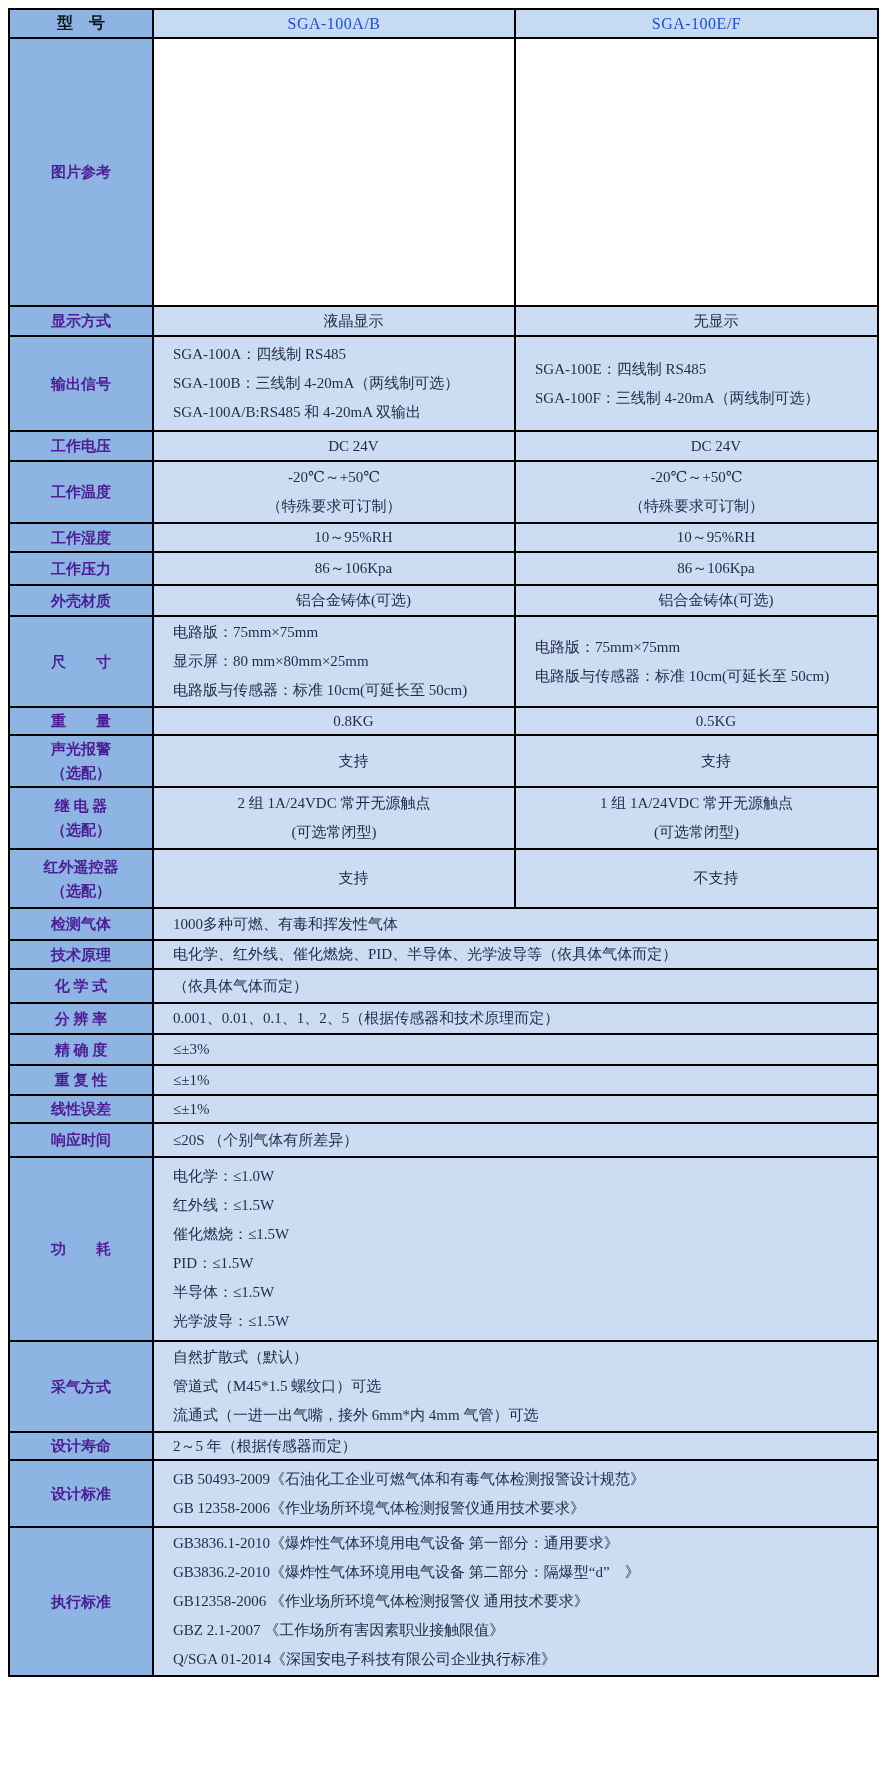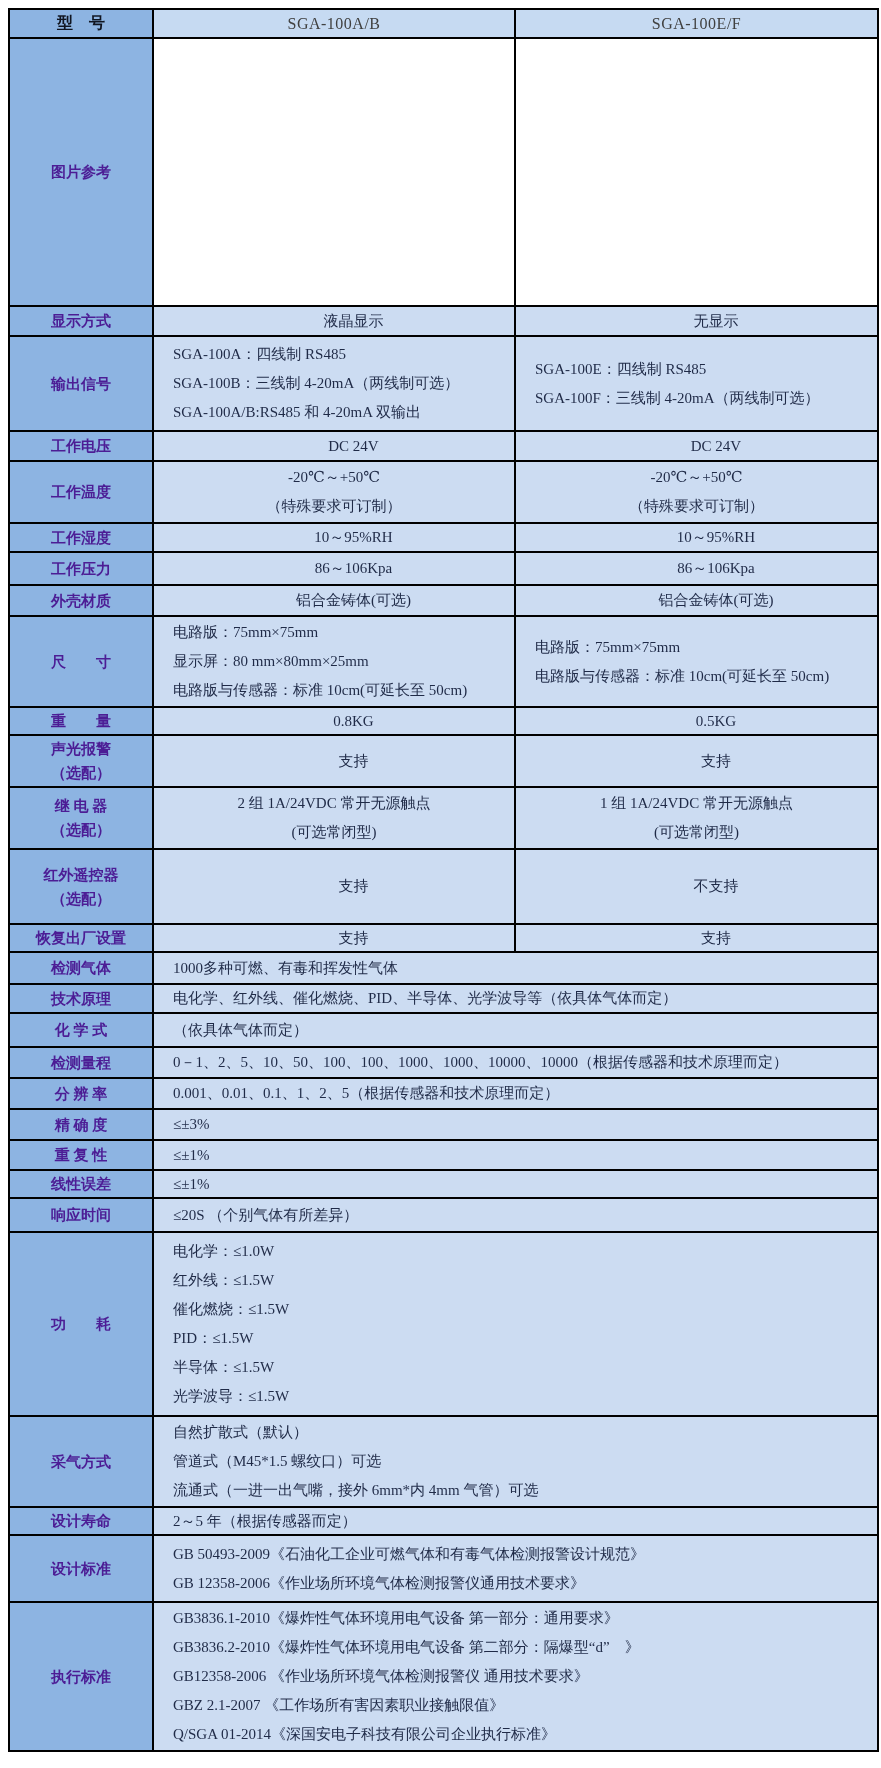--- a/index.html
+++ b/index.html
@@ -3,21 +3,21 @@
 <meta charset="utf-8">
 <style>
   html,body{margin:0;padding:0;background:#ffffff;}
   body{width:881px;height:1768px;font-family:"Liberation Serif","DejaVu Serif",serif;}
   .wrap{padding:8px 4px 8px 8px;}
   table{border-collapse:collapse;table-layout:fixed;width:869px;}
   td,th{border:2px solid #000;overflow:hidden;vertical-align:middle;box-sizing:border-box;}
   th{font-weight:normal;margin-left:36px;}
   .lbl{background:#8db4e2;text-align:center;font-weight:bold;color:#4c1d95;font-size:15px;line-height:24px;}
   .hdr-lbl{background:#8db4e2;font-weight:bold;color:#101521;font-size:16px;text-align:center;}
-  .hdr-val{background:#c6daf2;color:#404040;font-size:16px;text-align:center;letter-spacing:.5px;}
+  .hdr-val{background:#c6daf2;color:#1d4ed8;font-size:16px;text-align:center;letter-spacing:.5px;}
   .val{background:#ccdcf2;color:#1f2a47;font-size:15px;}
   .c{text-align:center;padding-left:40px;}
   .l{text-align:left;padding-left:19px;}
   .lines div{line-height:29px;}
   .clines div{line-height:29px;text-align:center;}
   .photo-cell{background:#ffffff;padding:6px 9px;}
   .photo{position:relative;width:100%;height:100%;overflow:hidden;}
   .photo svg{position:absolute;left:0;top:0;width:100%;height:100%;}
   .photo-r{background:#dbdbd9;}
 </style>
@@ -241,54 +241,45 @@
     <td class="val clines">
       <div>2 组 1A/24VDC 常开无源触点</div>
       <div>(可选常闭型)</div>
     </td>
     <td class="val clines">
       <div>1 组 1A/24VDC 常开无源触点</div>
       <div>(可选常闭型)</div>
     </td>
   </tr>
 
-  <tr style="height:75px">
+  <tr style="height:59px">
     <td class="lbl">
       <div>红外遥控器</div>
       <div>（选配）</div>
     </td>
     <td class="val c">支持</td>
     <td class="val c">不支持</td>
   </tr>
 
-  <tr style="height:28px">
-    <td class="lbl">恢复出厂设置</td>
-    <td class="val c">支持</td>
-    <td class="val c">支持</td>
-  </tr>
 
   <tr style="height:32px">
     <td class="lbl">检测气体</td>
     <td class="val l" colspan="2">1000多种可燃、有毒和挥发性气体</td>
   </tr>
 
   <tr style="height:29px">
     <td class="lbl">技术原理</td>
     <td class="val l" colspan="2">电化学、红外线、催化燃烧、PID、半导体、光学波导等（依具体气体而定）</td>
   </tr>
 
   <tr style="height:34px">
     <td class="lbl">化 学 式</td>
     <td class="val l" colspan="2">（依具体气体而定）</td>
   </tr>
 
-  <tr style="height:31px">
-    <td class="lbl">检测量程</td>
-    <td class="val l" colspan="2">0－1、2、5、10、50、100、100、1000、1000、10000、10000（根据传感器和技术原理而定）</td>
-  </tr>
 
   <tr style="height:31px">
     <td class="lbl">分 辨 率</td>
     <td class="val l" colspan="2">0.001、0.01、0.1、1、2、5（根据传感器和技术原理而定）</td>
   </tr>
 
 
   <tr style="height:31px">
     <td class="lbl">精 确 度</td>
     <td class="val l" colspan="2">≤±3%</td>

